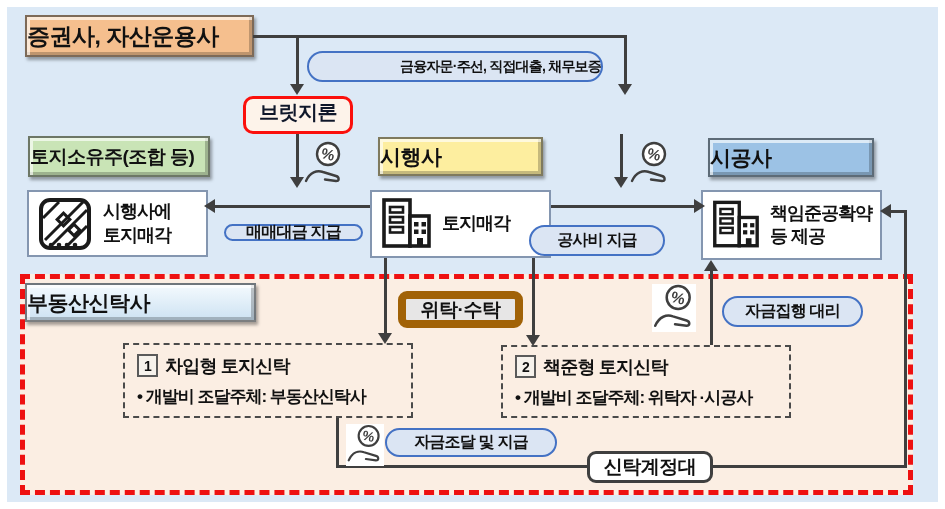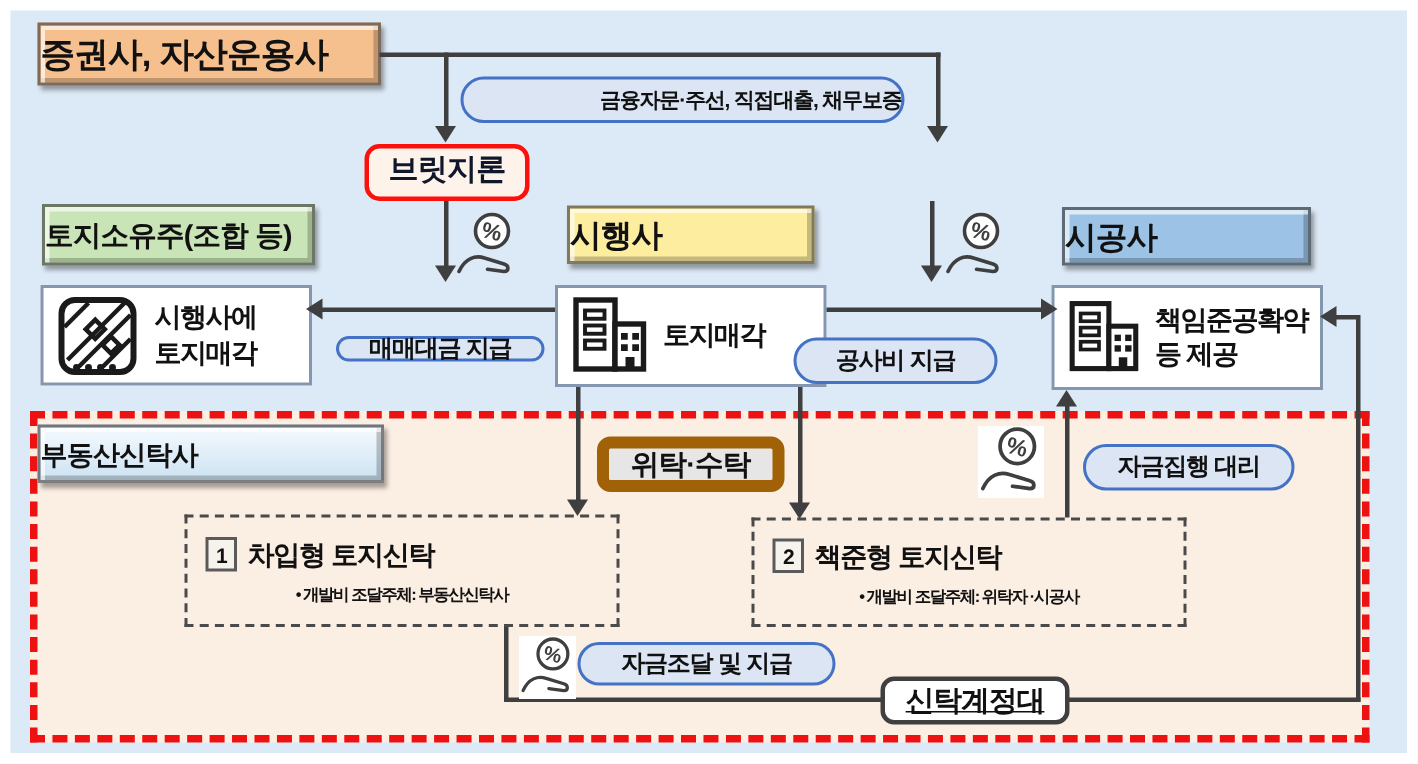--- a/index.html
+++ b/index.html
@@ -53,21 +53,21 @@
   }
   .dashedbox{
     background:transparent;border:2px dashed #4a4a4a;padding:10px 12px;
     display:flex;flex-direction:column;justify-content:center;gap:7px;
   }
   .dashedbox .trow{display:flex;align-items:center;gap:7px;font-size:18px;letter-spacing:-.8px;white-space:nowrap;}
   .dashedbox .numsq{
     display:inline-flex;align-items:center;justify-content:center;
     width:17px;height:19px;border:2px solid #5a5a5a;font-size:14px;background:#f6f2ec;flex:0 0 auto;
   }
-  .dashedbox .drow{font-size:11px;letter-spacing:-1px;white-space:nowrap;text-align:center;}
+  .dashedbox .drow{font-size:17px;letter-spacing:-1px;white-space:nowrap;}
   
   .line{background:#3f3f3f;}
   .arr{width:0;height:0;}
   .arr.down{border-left:7px solid transparent;border-right:7px solid transparent;border-top:11px solid #3f3f3f;}
   .arr.up{border-left:7px solid transparent;border-right:7px solid transparent;border-bottom:11px solid #3f3f3f;}
   .arr.left{border-top:7px solid transparent;border-bottom:7px solid transparent;border-right:11px solid #3f3f3f;}
   .arr.right{border-top:7px solid transparent;border-bottom:7px solid transparent;border-left:11px solid #3f3f3f;}
   .icon{display:block;}
   .whitebg{background:#ffffff;}
 </style>
@@ -197,21 +197,21 @@
   </div>
 
   <div class="abs line" style="left:551px;top:205px;width:144px;height:3px;"></div>
   <div class="abs arr right" style="left:694px;top:199px;"></div>
   <div class="abs pill" style="left:529px;top:225px;width:136px;height:31px;">
     <span>공사비 지급</span>
   </div>
 
   <div class="abs redpanel" style="left:20px;top:274px;width:893px;height:221px;"></div>
 
-  <div class="abs bevel ltblue" style="left:25px;top:283px;width:231px;height:39px;font-size:18px;">
+  <div class="abs bevel ltblue" style="left:25px;top:283px;width:231px;height:39px;font-size:21px;">
     <span>부동산신탁사</span>
   </div>
 
   <div class="abs line" style="left:384px;top:258px;width:3px;height:77px;"></div>
   <div class="abs arr down" style="left:378px;top:333px;"></div>
   <div class="abs line" style="left:532px;top:258px;width:3px;height:79px;"></div>
   <div class="abs arr down" style="left:526px;top:335px;"></div>
 
   <div class="abs graybox" style="left:398px;top:291px;width:125px;height:37px;">
     <span>위탁·수탁</span>
@@ -252,16 +252,16 @@
 
   <svg class="abs icon whitebg" style="left:346px;top:424px;" width="38" height="42" viewBox="0 0 42 46">
     <circle cx="25" cy="13" r="11" fill="#ffffff" stroke="#3f3f3f" stroke-width="2.4"></circle>
     <text x="25" y="18.5" font-size="15" font-weight="bold" text-anchor="middle" fill="#3f3f3f" transform="rotate(14 25 13)">%</text>
     <path d="M3 40 C7 31 14 29 20 31 L33 35 C36.5 36 36.5 40 33 40 L22 38.5" fill="none" stroke="#3f3f3f" stroke-width="2.4" stroke-linecap="round"></path>
   </svg>
   <div class="abs pill" style="left:385px;top:428px;width:172px;height:29px;">
     <span>자금조달 및 지급</span>
   </div>
 
-  <div class="abs whitebox" style="left:587px;top:451px;width:126px;height:32px;text-decoration:underline;">
+  <div class="abs whitebox" style="left:587px;top:451px;width:126px;height:32px;">
     <span>신탁계정대</span>
   </div>
 </div>
 
 </body></html>

